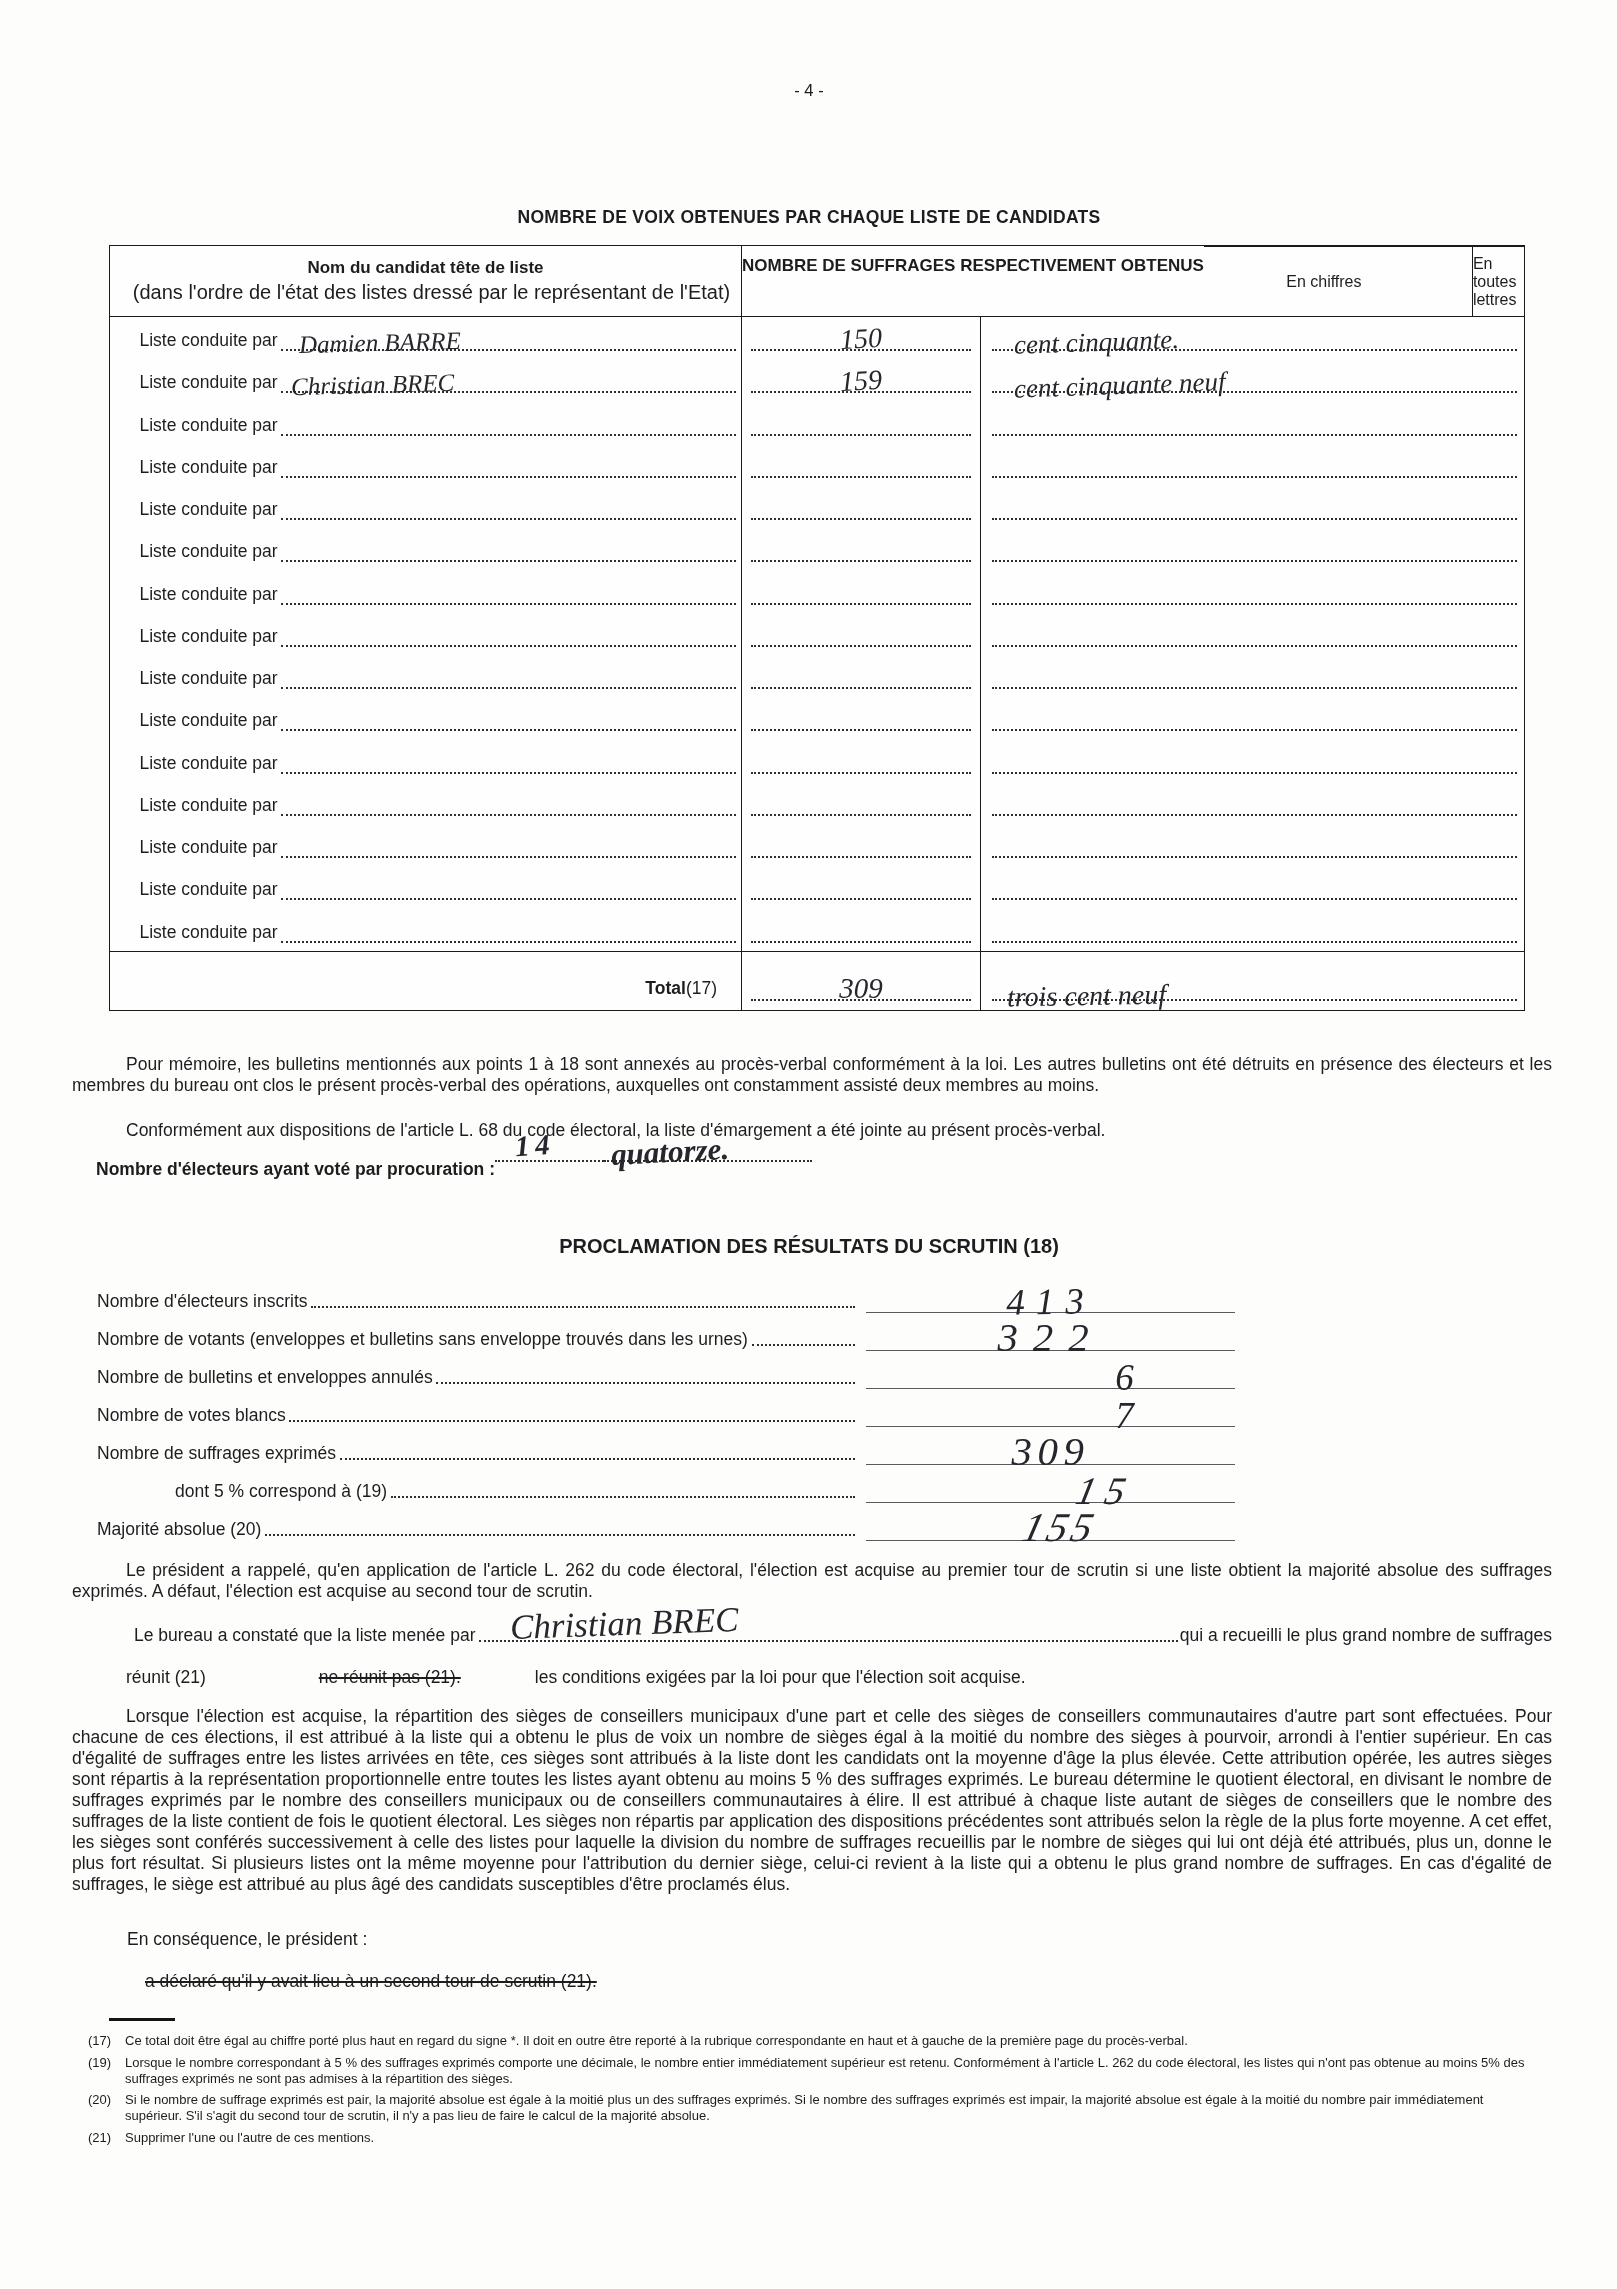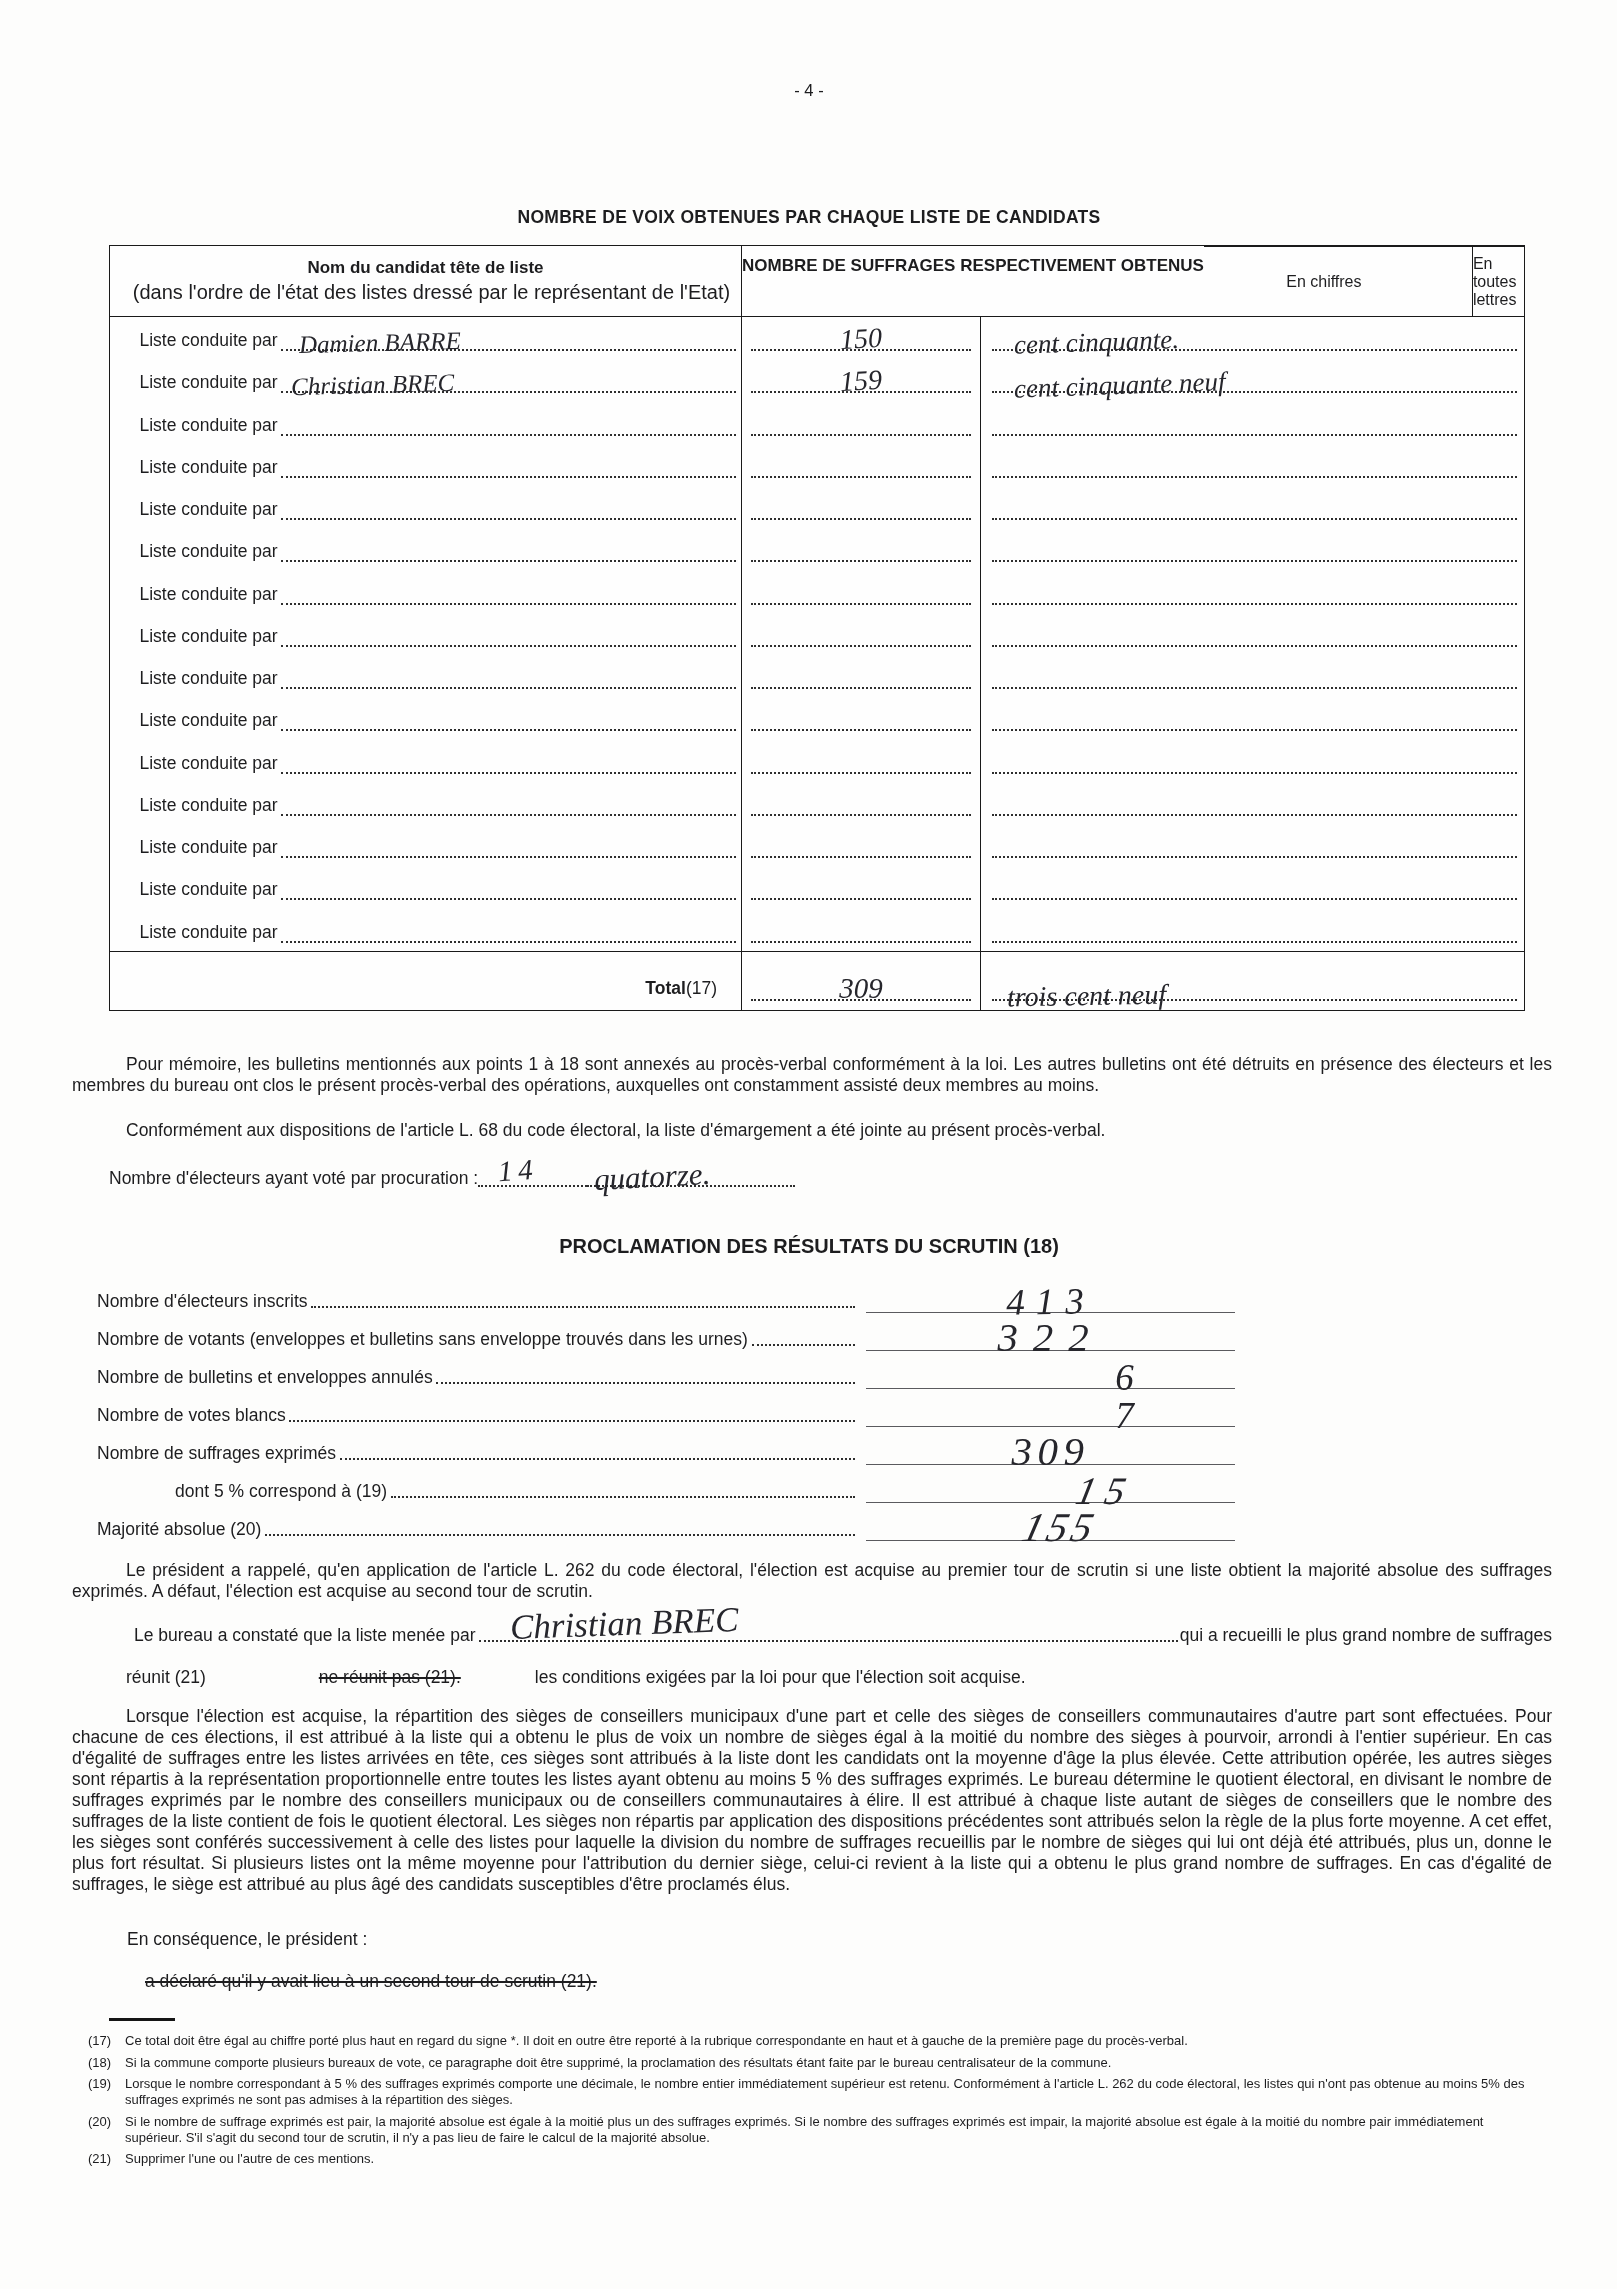--- a/index.html
+++ b/index.html
@@ -55,21 +55,21 @@
   .ansline .hw{bottom:-8.3px;left:0;right:0;text-align:center;}
   .pline:nth-child(1) .hw{font-size:37px;letter-spacing:11px;transform:rotate(-1deg);}
   .pline:nth-child(2) .hw{font-size:41px;letter-spacing:14.8px;}
   .pline:nth-child(3) .hw{font-size:37px;transform:translateX(74px);}
   .pline:nth-child(4) .hw{font-size:37px;transform:translateX(74px);}
   .pline:nth-child(5) .hw{font-size:41px;letter-spacing:5.5px;}
   .pline:nth-child(6) .hw{font-size:39px;letter-spacing:9.2px;transform:translateX(55px) skewX(-12deg);}
   .pline:nth-child(7) .hw{font-size:41px;letter-spacing:3.7px;transform:translateX(9.2px) skewX(-14deg);}
 
   
-  .proc-row{position:absolute;left:109px;top:1159px;height:33px;display:flex;align-items:flex-end;}
+  .proc-row{position:absolute;left:96px;top:1159px;height:33px;display:flex;align-items:flex-start;font-weight:bold;}
   .proc-row .plabel{padding-bottom:2.8px;}
   .dotzone{position:relative;border-bottom:2.3px dotted #2e2e2e;height:0.9px;margin-bottom:5.5px;}
   .dz1{width:109px;}
   .dz2{width:208px;}
   .hw-14{left:20px;bottom:0px;font-size:29px;letter-spacing:5.5px;transform:rotate(-4deg);}
   .hw-quatorze{left:7.4px;bottom:-7.4px;font-size:31px;transform:rotate(-3deg);}
 
   .bureau-row{position:absolute;left:72px;top:1606px;width:1480px;height:42px;display:flex;align-items:flex-end;}
   .bureau-row .seg{flex:none;font-size:17.5px;padding-bottom:1.8px;}
   .bdots{flex:1;position:relative;border-bottom:2.3px dotted #2e2e2e;height:0.9px;margin:0 1.8px 6.5px 3.7px;}
@@ -463,24 +463,20 @@
     <span class="strike" style="margin-left:57px;">a déclaré qu'il y avait lieu à un second tour de scrutin (21).</span>
   </div>
 
   <div class="fn-rule"></div>
   <div class="footnotes" id="footnotes">
   <div class="fn">
     <span class="fn-num">(17)</span>
     <span class="fn-text">Ce total doit être égal au chiffre porté plus haut en regard du signe *. Il doit en outre être reporté à la rubrique correspondante en haut et à gauche de la première page du procès-verbal.</span>
   </div>
 
-  <div class="fn">
-    <span class="fn-num">(18)</span>
-    <span class="fn-text">Si la commune comporte plusieurs bureaux de vote, ce paragraphe doit être supprimé, la proclamation des résultats étant faite par le bureau centralisateur de la commune.</span>
-  </div>
 
   <div class="fn">
     <span class="fn-num">(19)</span>
     <span class="fn-text">Lorsque le nombre correspondant à 5 % des suffrages exprimés comporte une décimale, le nombre entier immédiatement supérieur est retenu. Conformément à l'article L. 262 du code électoral, les listes qui n'ont pas obtenue au moins 5% des suffrages exprimés ne sont pas admises à la répartition des sièges.</span>
   </div>
 
   <div class="fn">
     <span class="fn-num">(20)</span>
     <span class="fn-text">Si le nombre de suffrage exprimés est pair, la majorité absolue est égale à la moitié plus un des suffrages exprimés. Si le nombre des suffrages exprimés est impair, la majorité absolue est égale à la moitié du nombre pair immédiatement supérieur. S'il s'agit du second tour de scrutin, il n'y a pas lieu de faire le calcul de la majorité absolue.</span>
   </div>

